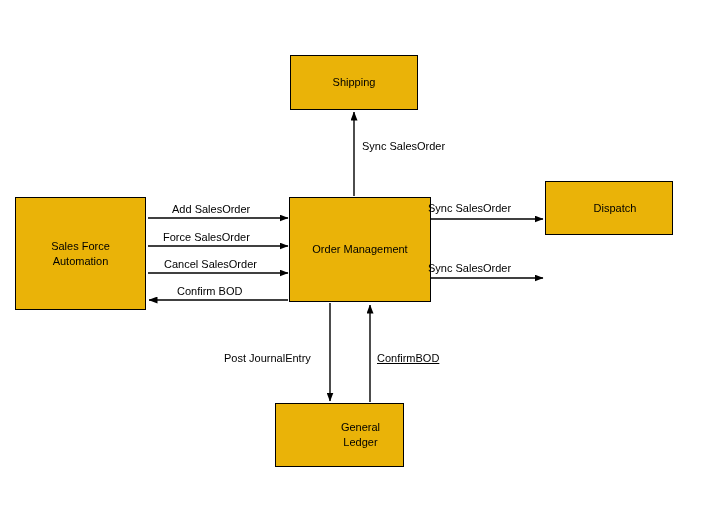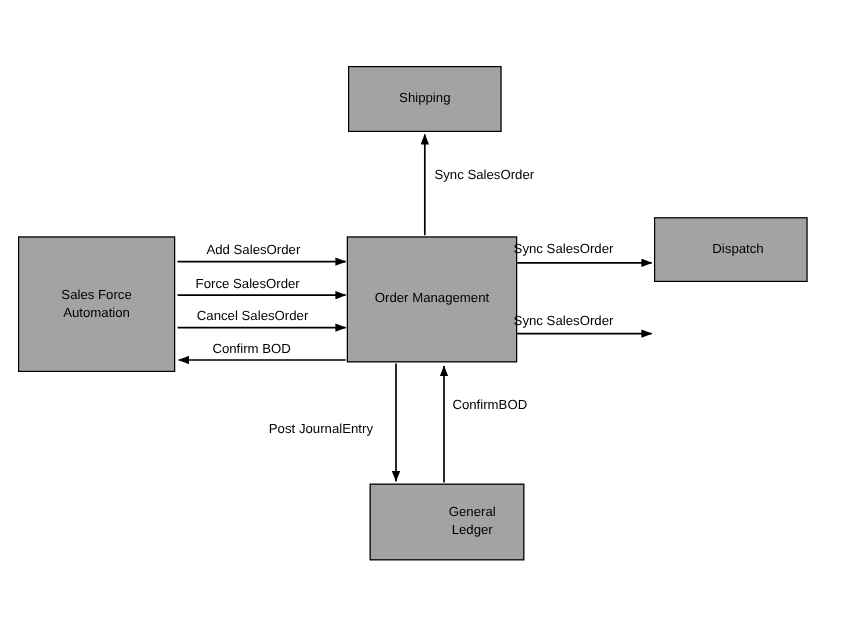--- a/index.html
+++ b/index.html
@@ -16,21 +16,21 @@
     position: relative;
     width: 707px;
     height: 530px;
     background: #ffffff;
     overflow: hidden;
   }
   .node {
     position: absolute;
     box-sizing: border-box;
     border: 1px solid #000000;
-    background: #a3a3a3;
+    background: #eab308;
     display: flex;
     align-items: center;
     justify-content: center;
     text-align: center;
     font-size: 11px;
     line-height: 15px;
     color: #000000;
     white-space: pre-line;
   }
   .edge-label {
@@ -88,34 +88,34 @@
   <div class="node" style="left:15px; top:197px; width:131px; height:113px;">Sales Force
 Automation</div>
 
   <div class="node" style="left:289px; top:197px; width:142px; height:105px;">Order Management</div>
 
   <div class="node" style="left:290px; top:55px; width:128px; height:55px;">Shipping</div>
 
   <div class="node" style="left:545px; top:181px; width:128px; height:54px;padding-left:12px;">Dispatch</div>
 
 
-  <div class="node" style="left:308px; top:403px; width:129px; height:64px;padding-left:42px;">General
+  <div class="node" style="left:275px; top:403px; width:129px; height:64px;padding-left:42px;">General
 Ledger</div>
 
   <div class="edge-label" style="left:172px; top:203px;">Add SalesOrder</div>
 
   <div class="edge-label" style="left:163px; top:231px;">Force SalesOrder</div>
 
   <div class="edge-label" style="left:164px; top:258px;">Cancel SalesOrder</div>
 
   <div class="edge-label" style="left:177px; top:285px;">Confirm BOD</div>
 
   <div class="edge-label" style="left:362px; top:140px;">Sync SalesOrder</div>
 
   <div class="edge-label" style="left:428px; top:202px;">Sync SalesOrder</div>
 
   <div class="edge-label" style="left:428px; top:262px;">Sync SalesOrder</div>
 
   <div class="edge-label" style="left:224px; top:352px;">Post JournalEntry</div>
 
-  <div class="edge-label" style="left:377px; top:332px;">ConfirmBOD</div>
+  <div class="edge-label" style="left:377px; top:352px;text-decoration:underline;">ConfirmBOD</div>
 
 </div>
 
 </body></html>

